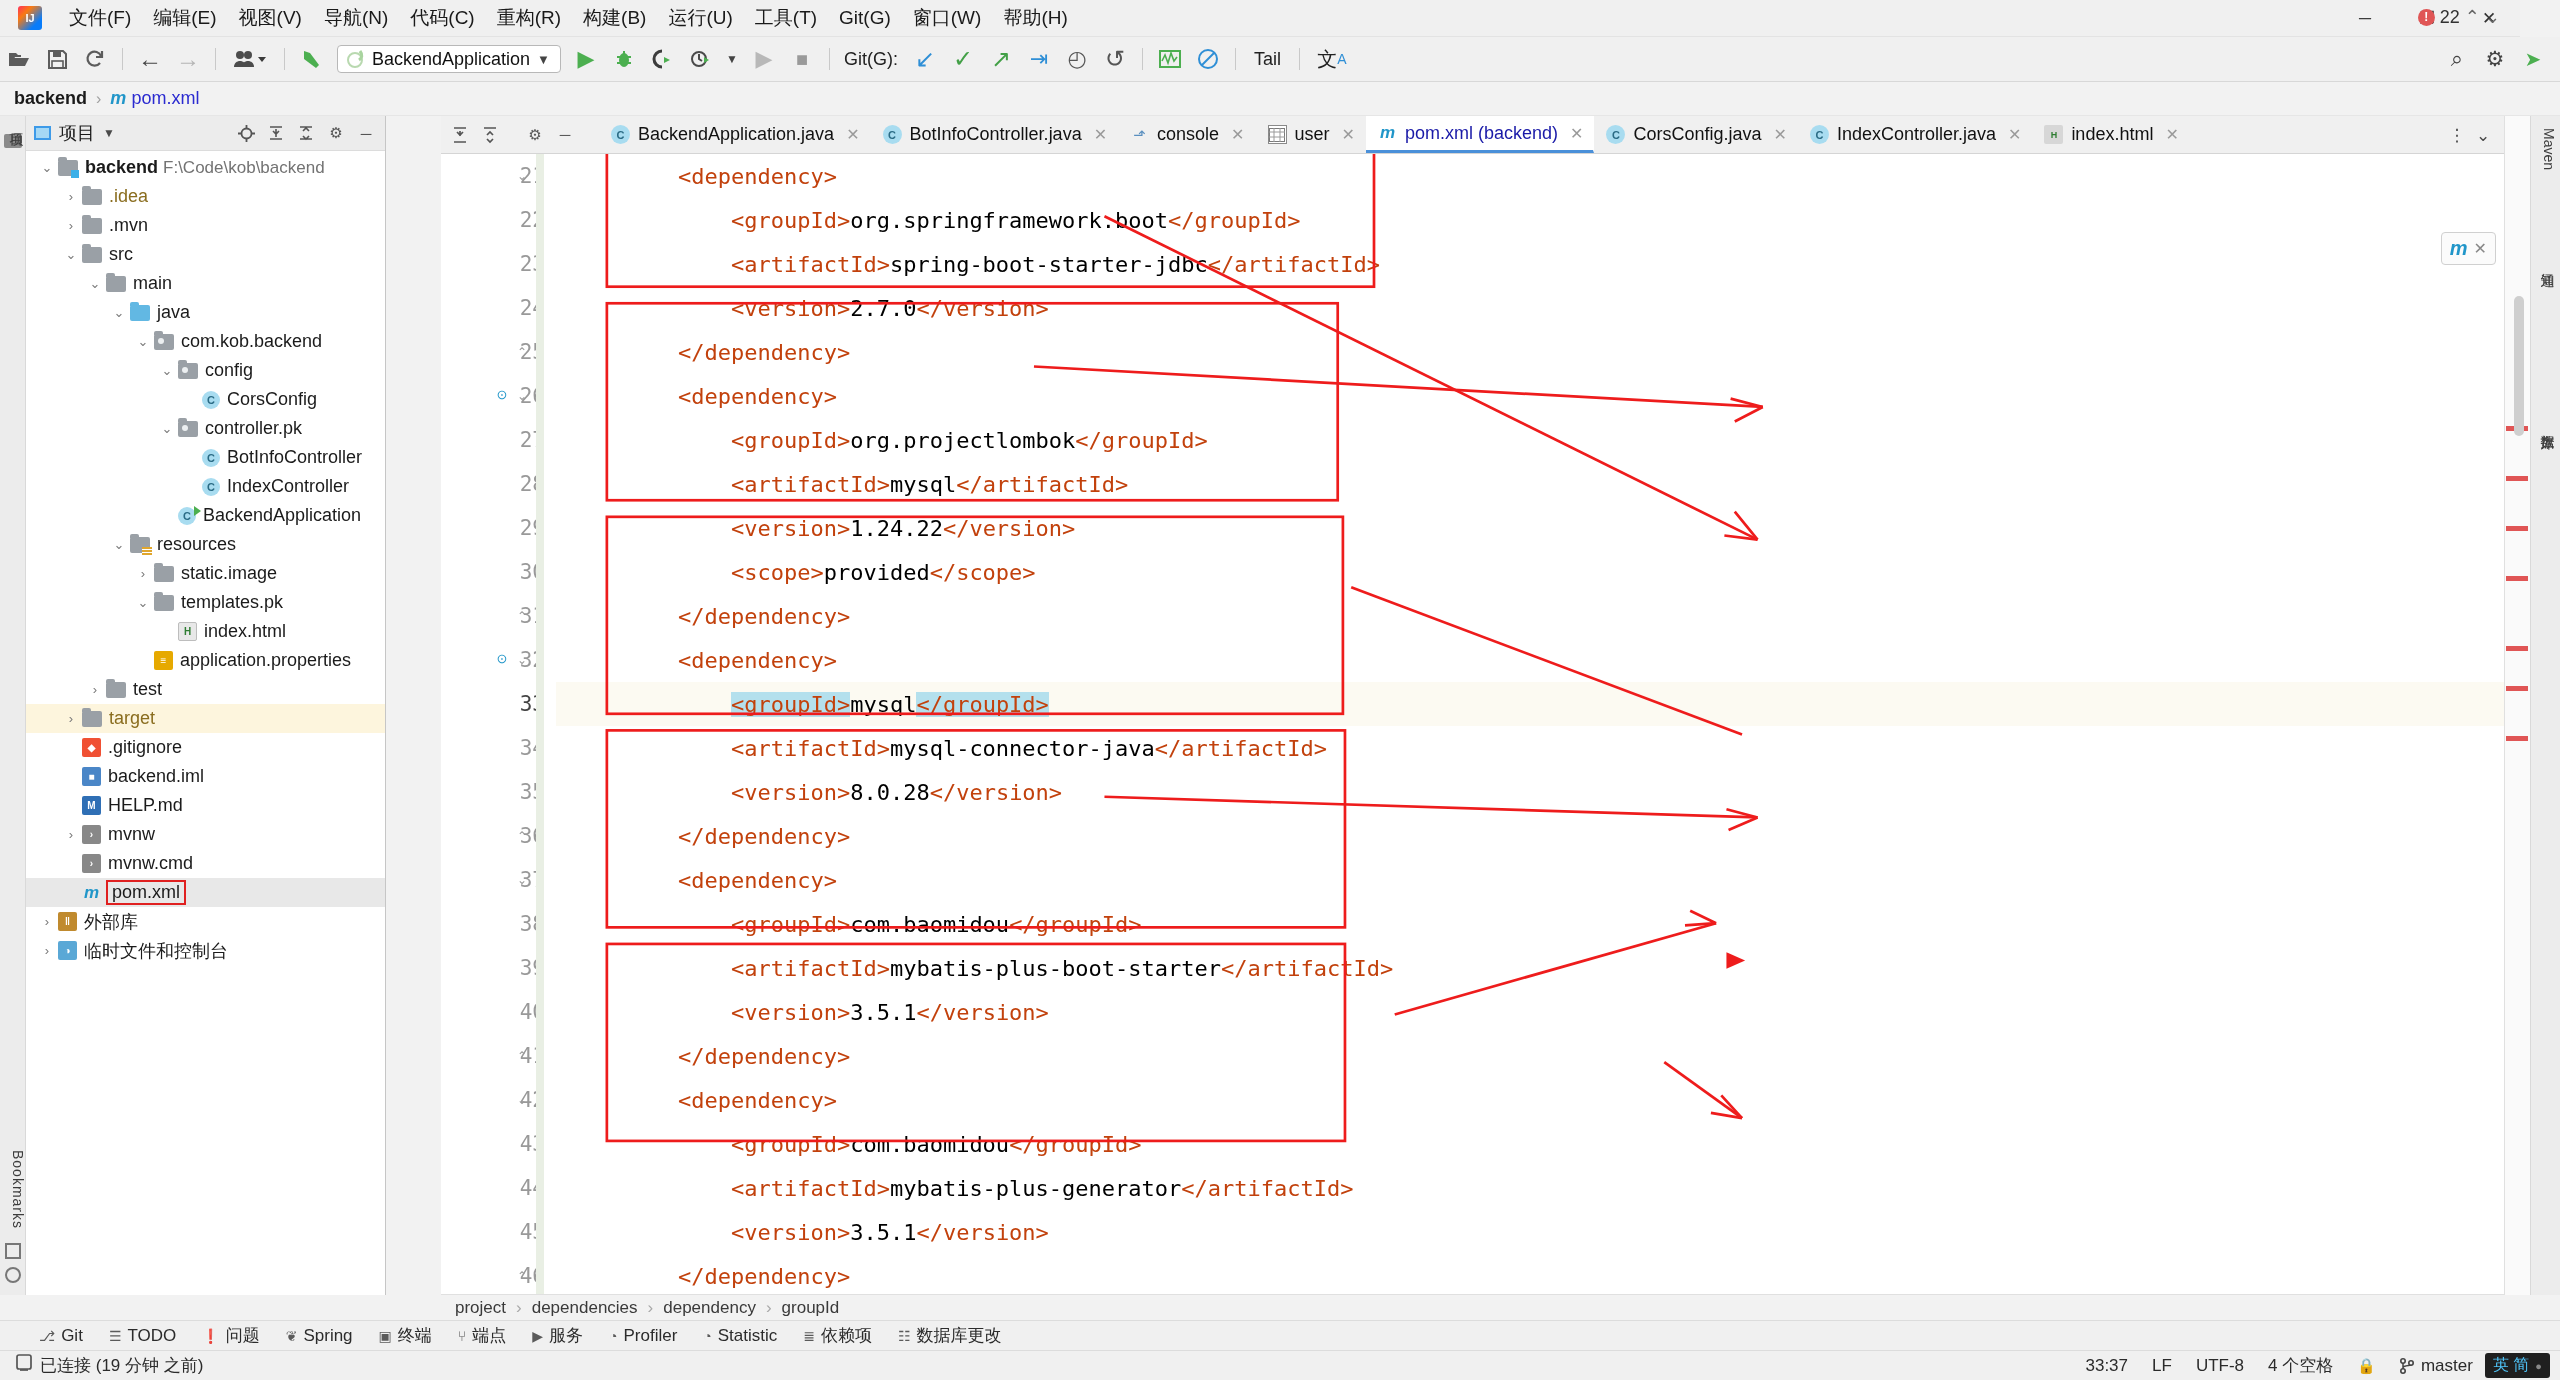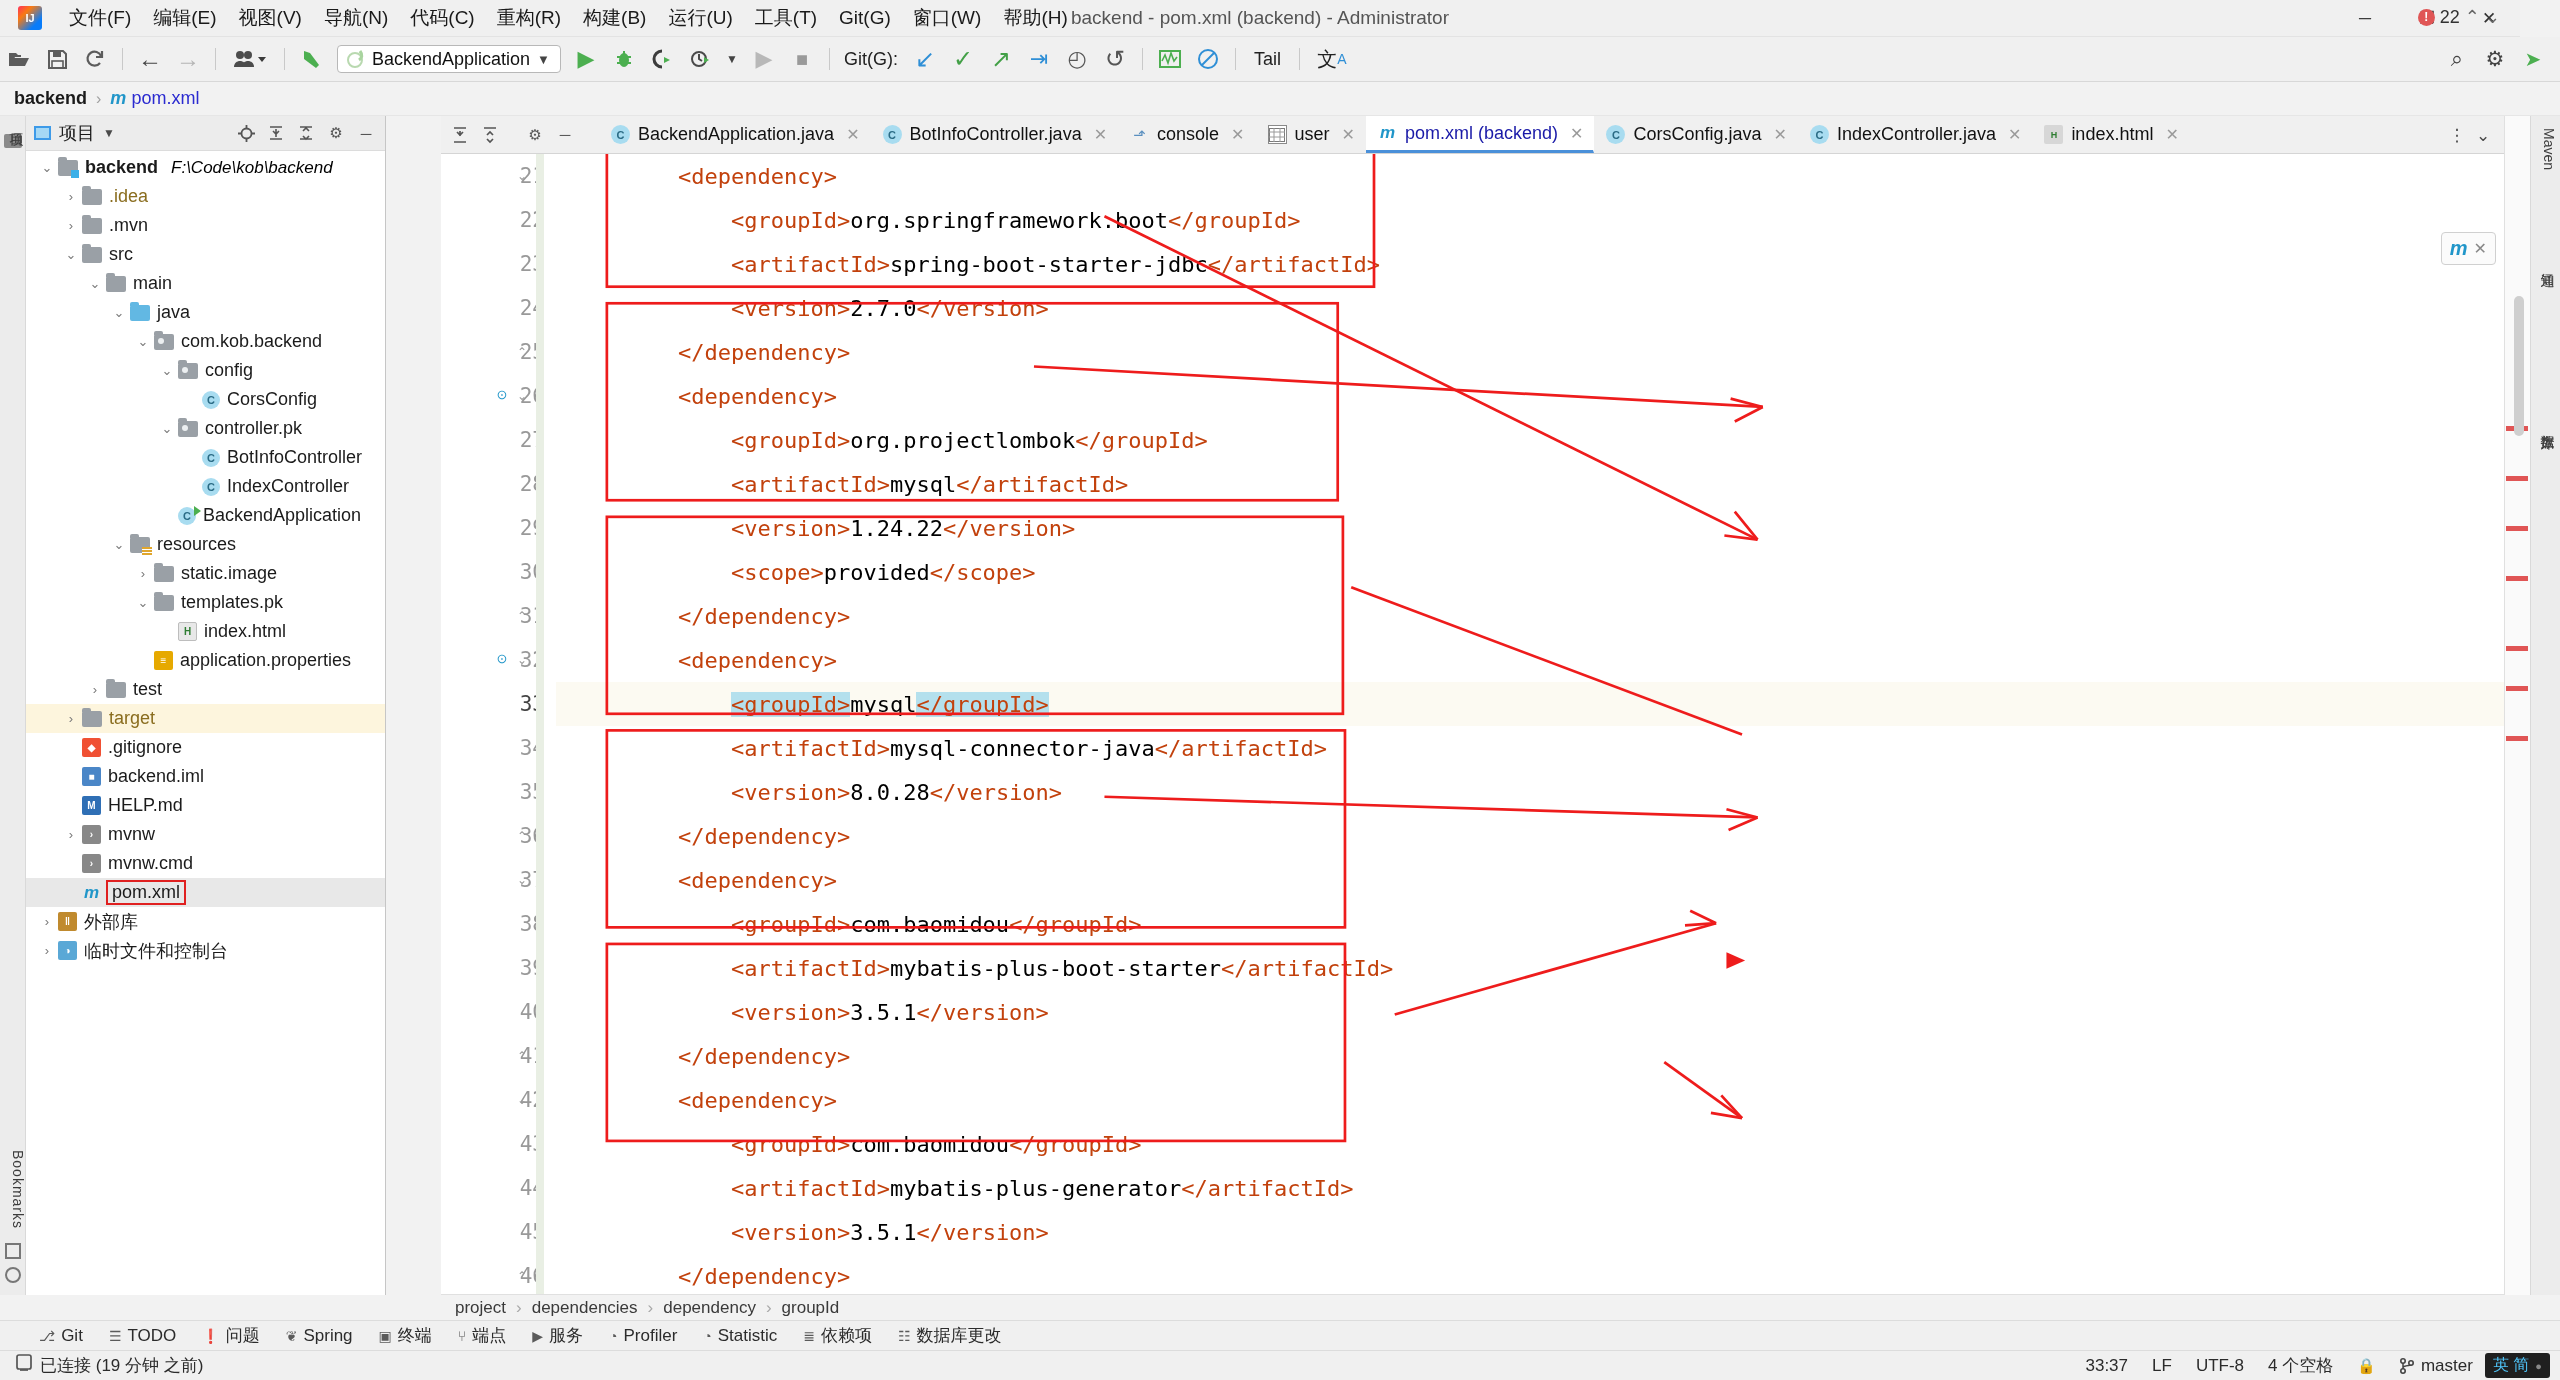--- a/index.html
+++ b/index.html
@@ -153,21 +153,21 @@
   .b-props { background:#e6a900; }
   .b-git { background:#f05033; }
   .b-iml { background:#4a86c7; }
   .b-md { background:#2f6fb5; }
   .b-mvn { background:#888; }
   .b-maven { color:#2196c9; background:transparent; font-style:italic; font-weight:bold; font-size:17px;}
   .b-lib { background:#c08a2e; }
   .b-scratch { background:#5aa8d6; }
   .node-label.tgt { color:#8a6d1f; }
   .node-label.bold { font-weight:bold; }
-  .node-path { color:#000000; margin-left:13px; font-size:17px;font-style:italic; }
+  .node-path { color:#737373; margin-left:5px; font-size:17px; }
   .node.pom-sel .node-label {
     outline:2px solid #e02020; padding:0 4px;
   }
 
   
   .editor-wrap {
     position:absolute; top:116px; left:441px; right:56px; bottom:85px;
     background:#fff; display:flex; flex-direction:column;
   }
   .tabs {
@@ -293,21 +293,20 @@
         <div class="menu-item">导航(N)</div>
         <div class="menu-item">代码(C)</div>
         <div class="menu-item">重构(R)</div>
         <div class="menu-item">构建(B)</div>
         <div class="menu-item">运行(U)</div>
         <div class="menu-item">工具(T)</div>
         <div class="menu-item">Git(G)</div>
         <div class="menu-item">窗口(W)</div>
         <div class="menu-item">帮助(H)</div>
       </div>
-    <div class="win-title">backend - pom.xml (backend) - Administrator</div>
     <div class="win-buttons">
       <div class="win-btn">─</div>
       <div class="win-btn">❐</div>
       <div class="win-btn close">✕</div>
     </div>
   </div>
 
   <div class="toolbar">
     <div class="tb-ico">
       <svg width="22" height="18" viewBox="0 0 22 18">

